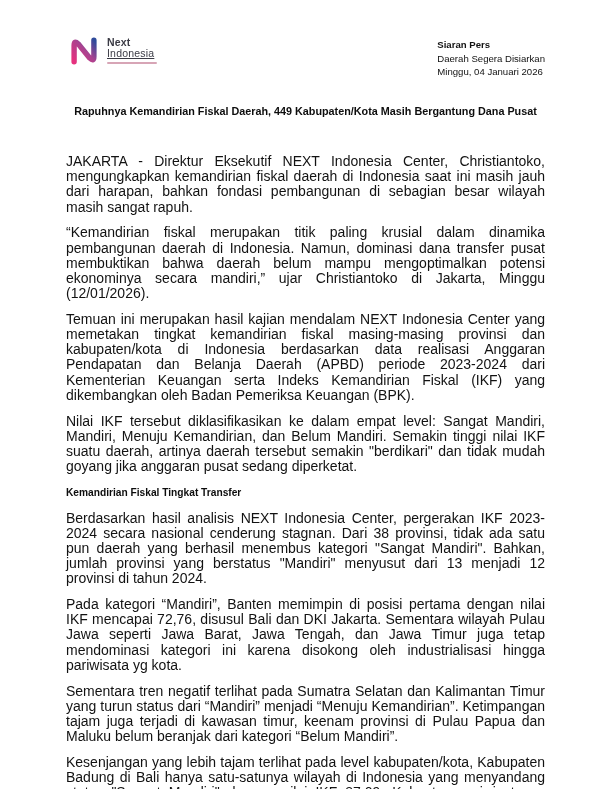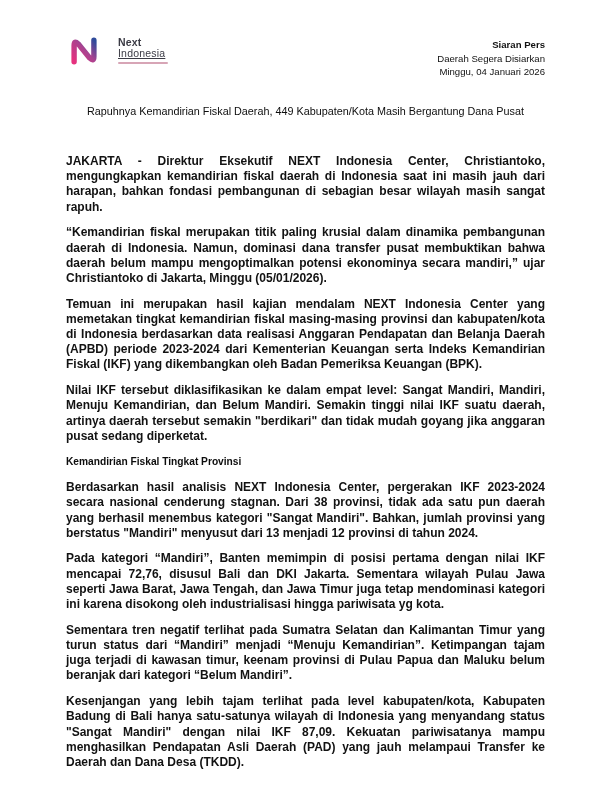--- a/index.html
+++ b/index.html
@@ -17,64 +17,62 @@
   }
   .header-row {
     display: flex;
     justify-content: space-between;
     align-items: flex-start;
     height: 44px;
   }
   .logo {
     display: flex;
     align-items: flex-start;
-    gap: 16px;
+    gap: 5px;
   }
   .logo-mark { width: 36px; height: 36px; }
   .logo-textblock { padding-top: 4px; }
   .logo-name {
     font-size: 10.5px;
     line-height: 11px;
     color: #3b3b45;
     letter-spacing: 0.2px;
   }
   .logo-name .l1 { font-weight: bold; display: block; }
   .logo-name .l2 { display: block; text-decoration: underline; }
   .logo-tagline {
     margin-top: 2.5px;
     width: 50px;
     height: 2.5px;
     background: #c2758f;
     opacity: 0.65;
     border-radius: 1px;
   }
   .press-meta {
-    text-align: right;
     font-size: 9.6px;
     line-height: 13.5px;
     color: #121212;
     padding-top: 5px;
   }
   .press-meta .meta-line1 { font-weight: bold; }
   .doc-title {
     margin: 26px 0 0 0;
     text-align: center;
     font-size: 10.8px;
-    font-weight: normal;
+    font-weight: bold;
     line-height: 16px;
     color: #0d0d0d;
   }
   .doc-body { margin-top: 35px; }
   .doc-body p.body-paragraph {
     margin: 0 0 10.5px 0;
-    font-size: 12px;
+    font-size: 14px;
     line-height: 15.2px;
     text-align: justify;
     color: #121212;
-    font-weight: bold;
   }
   .doc-body h3.section-heading {
     margin: 0 0 10.5px 0;
     font-size: 10.2px;
     line-height: 15.2px;
     font-weight: bold;
     color: #0d0d0d;
   }
 </style>
 </head>
@@ -109,23 +107,23 @@
       <div class="meta-line2">Daerah Segera Disiarkan</div>
       <div class="meta-line3">Minggu, 04 Januari 2026</div>
     </div>
 
   </div>
 
   <h1 class="doc-title">Rapuhnya Kemandirian Fiskal Daerah, 449 Kabupaten/Kota Masih Bergantung Dana Pusat</h1>
 
   <div class="doc-body">
       <p class="body-paragraph">JAKARTA - Direktur Eksekutif NEXT Indonesia Center, Christiantoko, mengungkapkan kemandirian fiskal daerah di Indonesia saat ini masih jauh dari harapan, bahkan fondasi pembangunan di sebagian besar wilayah masih sangat rapuh.</p>
-      <p class="body-paragraph">“Kemandirian fiskal merupakan titik paling krusial dalam dinamika pembangunan daerah di Indonesia. Namun, dominasi dana transfer pusat membuktikan bahwa daerah belum mampu mengoptimalkan potensi ekonominya secara mandiri,” ujar Christiantoko di Jakarta, Minggu (05/01/2026).</p>
+      <p class="body-paragraph">“Kemandirian fiskal merupakan titik paling krusial dalam dinamika pembangunan daerah di Indonesia. Namun, dominasi dana transfer pusat membuktikan bahwa daerah belum mampu mengoptimalkan potensi ekonominya secara mandiri,” ujar Christiantoko di Jakarta, Minggu (12/01/2026).</p>
       <p class="body-paragraph">Temuan ini merupakan hasil kajian mendalam NEXT Indonesia Center yang memetakan tingkat kemandirian fiskal masing-masing provinsi dan kabupaten/kota di Indonesia berdasarkan data realisasi Anggaran Pendapatan dan Belanja Daerah (APBD) periode 2023-2024 dari Kementerian Keuangan serta Indeks Kemandirian Fiskal (IKF) yang dikembangkan oleh Badan Pemeriksa Keuangan (BPK).</p>
       <p class="body-paragraph">Nilai IKF tersebut diklasifikasikan ke dalam empat level: Sangat Mandiri, Mandiri, Menuju Kemandirian, dan Belum Mandiri. Semakin tinggi nilai IKF suatu daerah, artinya daerah tersebut semakin "berdikari" dan tidak mudah goyang jika anggaran pusat sedang diperketat.</p>
-      <h3 class="section-heading">Kemandirian Fiskal Tingkat Provinsi</h3>
+      <h3 class="section-heading">Kemandirian Fiskal Tingkat Transfer</h3>
       <p class="body-paragraph">Berdasarkan hasil analisis NEXT Indonesia Center, pergerakan IKF 2023-2024 secara nasional cenderung stagnan. Dari 38 provinsi, tidak ada satu pun daerah yang berhasil menembus kategori "Sangat Mandiri". Bahkan, jumlah provinsi yang berstatus "Mandiri" menyusut dari 13 menjadi 12 provinsi di tahun 2024.</p>
       <p class="body-paragraph">Pada kategori “Mandiri”, Banten memimpin di posisi pertama dengan nilai IKF mencapai 72,76, disusul Bali dan DKI Jakarta. Sementara wilayah Pulau Jawa seperti Jawa Barat, Jawa Tengah, dan Jawa Timur juga tetap mendominasi kategori ini karena disokong oleh industrialisasi hingga pariwisata yg kota.</p>
       <p class="body-paragraph">Sementara tren negatif terlihat pada Sumatra Selatan dan Kalimantan Timur yang turun status dari “Mandiri” menjadi “Menuju Kemandirian”. Ketimpangan tajam juga terjadi di kawasan timur, keenam provinsi di Pulau Papua dan Maluku belum beranjak dari kategori “Belum Mandiri”.</p>
       <p class="body-paragraph">Kesenjangan yang lebih tajam terlihat pada level kabupaten/kota, Kabupaten Badung di Bali hanya satu-satunya wilayah di Indonesia yang menyandang status "Sangat Mandiri" dengan nilai IKF 87,09. Kekuatan pariwisatanya mampu menghasilkan Pendapatan Asli Daerah (PAD) yang jauh melampaui Transfer ke Daerah dan Dana Desa (TKDD).</p>
     </div>
 
 </div>
 
 </body></html>

